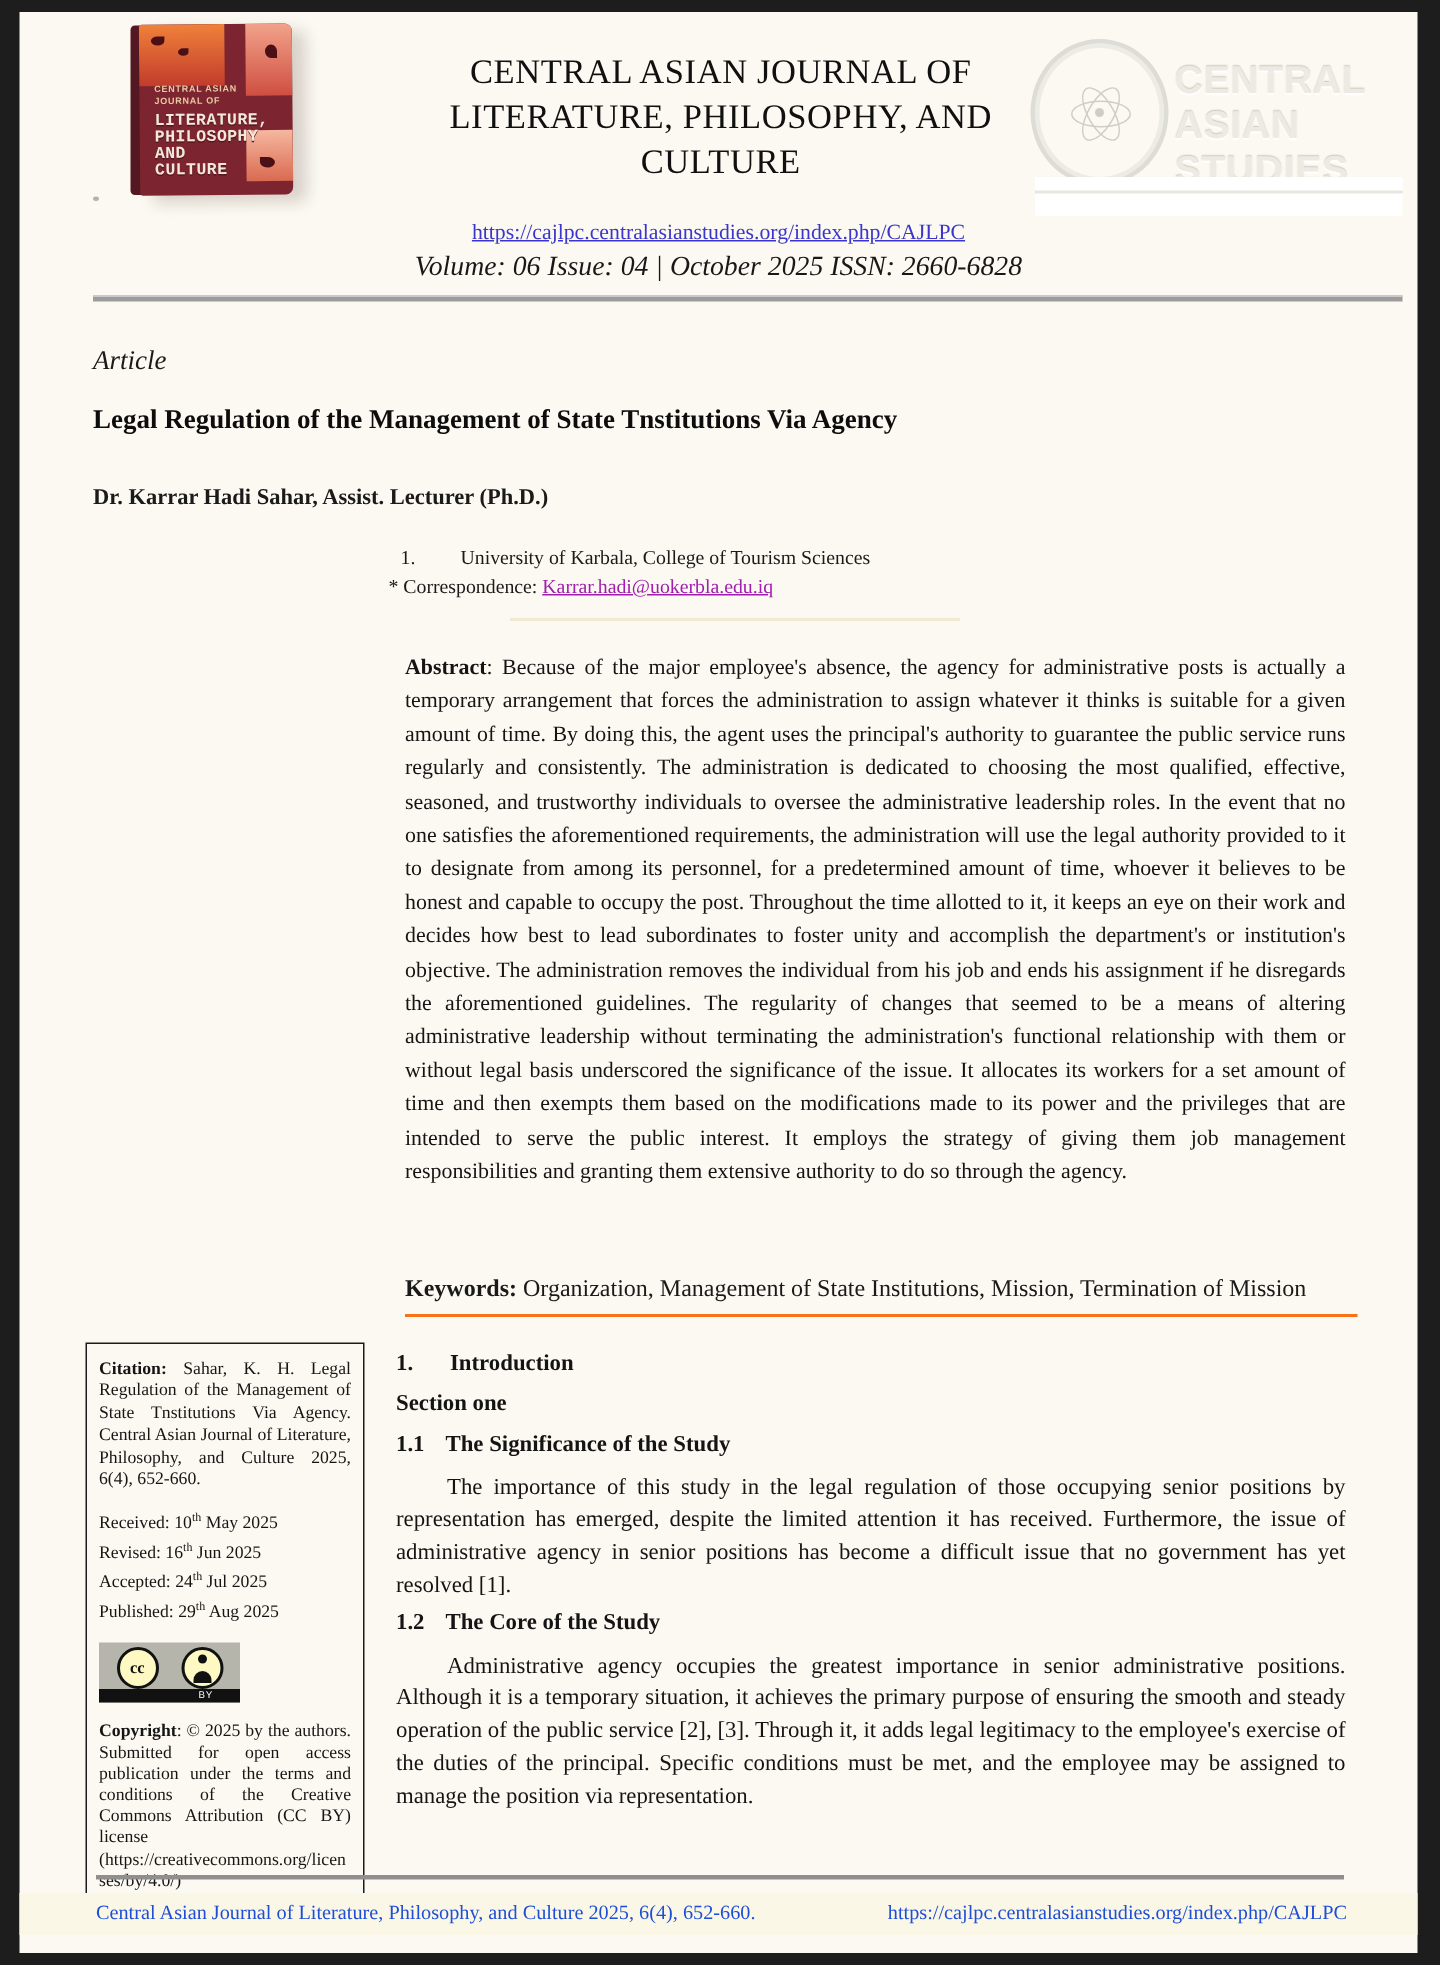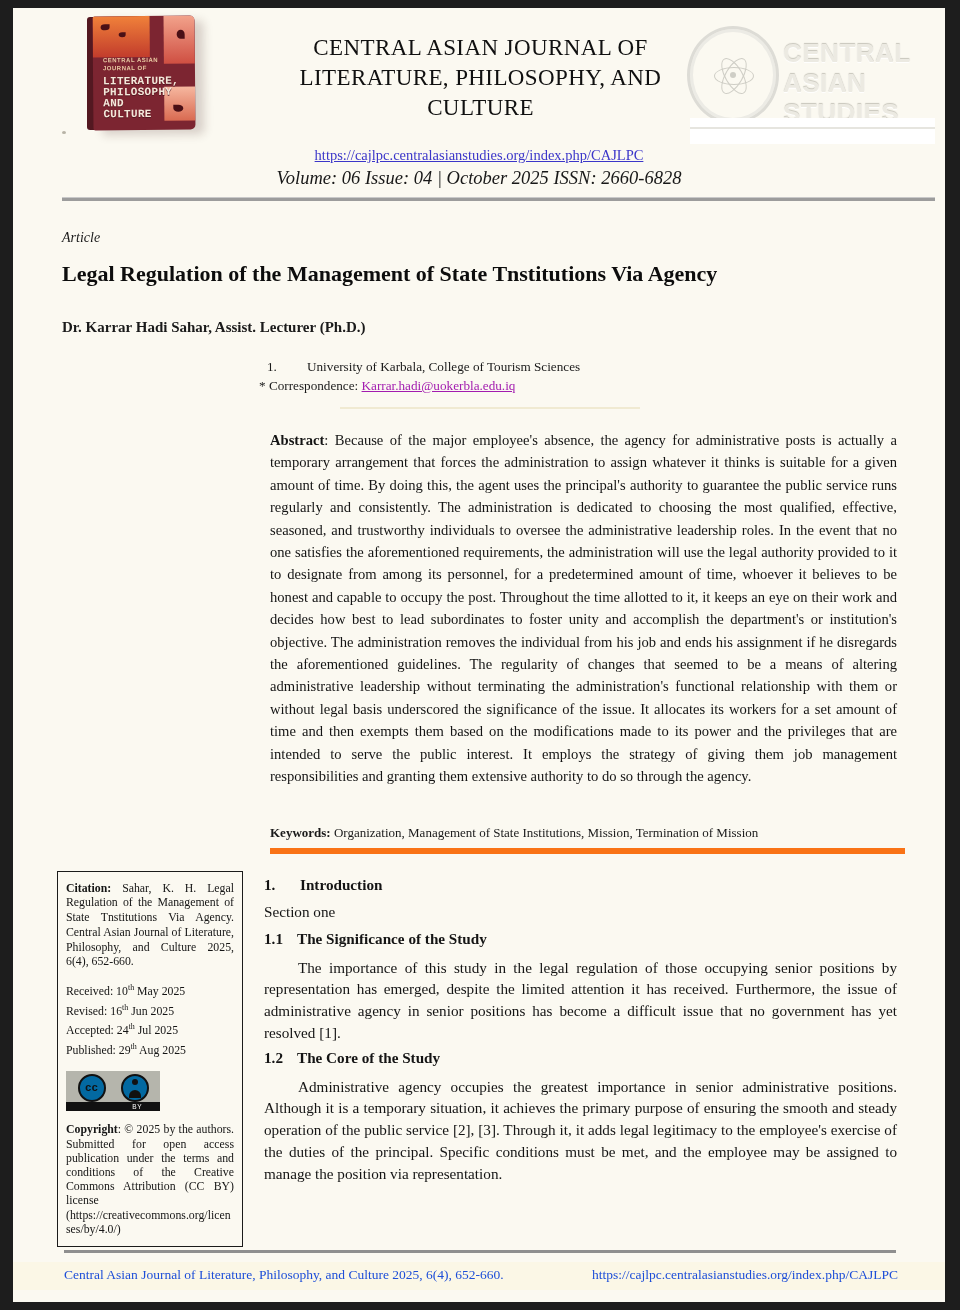--- a/index.html
+++ b/index.html
@@ -36,60 +36,60 @@
               text-shadow:0 1px 1px #fff,0 -1px 1px #c8c6bc;}
   .logo-strip{position:absolute;right:10px;top:110px;width:245px;height:26px;background:#ffffff;}
   .logo-strip-line{margin-top:9px;height:2px;background:#e6e5df;}
   .speck{position:absolute;left:49px;top:123px;width:4px;height:3px;background:#b7b3a6;border-radius:50%;}
   .url-line{position:absolute;left:0;right:0;top:139px;text-align:center;font-size:14.5px;}
   .url-line a{color:#3b36c9;text-decoration:underline;}
   .vol-line{position:absolute;left:0;right:0;top:160px;text-align:center;font-style:italic;font-size:18.5px;color:#181818;}
   .head-rule{position:absolute;left:49px;top:189px;width:873px;height:3px;background:#9c9c9c;border-top:1px solid #c9c9c9;}
 
   
-  .article-label{margin:29px 0 0 49px;font-style:italic;font-size:14px;}
-  .article-title{margin:7px 60px 0 49px;font-weight:bold;font-size:22px;line-height:42px;color:#0d0d0d;}
+  .article-label{margin:29px 0 0 49px;font-style:italic;font-size:18px;}
+  .article-title{margin:7px 60px 0 49px;font-weight:bold;font-size:18px;line-height:42px;color:#0d0d0d;}
   .author{margin:24px 0 0 49px;font-weight:bold;font-size:15px;}
   .affil{margin:22px 0 0 246px;font-size:13.2px;line-height:17px;}
   .affil-row{display:flex;}
   .affil-num{width:40px;padding-left:8px;}
   .corr-row{margin-top:2px;}
   .corr-row a{color:#a21caf;text-decoration:underline;}
   .faint-line{margin:13px 0 0 327px;width:300px;height:2px;background:#f0ead2;}
 
   
   .abstract{margin:20px 48px 0 257px;text-align:justify;font-size:14.6px;line-height:22.4px;color:#141414;}
   .abstract b{font-weight:bold;}
-  .keywords{margin:37px 0 0 257px;width:635px;padding-bottom:7px;border-bottom:6px solid #f97316;
-            font-size:13px;}
+  .keywords{margin:58px 0 0 257px;width:635px;padding-bottom:7px;border-bottom:2px solid #f97316;
+            font-size:16px;}
 
   
   .two-col{display:flex;margin:17px 48px 0 44px;gap:21px;align-items:flex-start;}
   .sidebar{width:186px;flex:none;}
   .cite-box{border:1.5px solid #1b1b1b;padding:9px 8px 10px 8px;font-size:11.8px;line-height:14.8px;
             text-align:justify;color:#151515;}
   .dates{margin-top:11px;line-height:15.6px;text-align:left;}
   .dates sup{font-size:8px;}
   .cc-badge{margin-top:13px;width:94px;height:40px;background:#b5b5ac;position:relative;
             display:flex;align-items:center;justify-content:space-around;padding:0 4px;box-sizing:border-box;}
   .cc-badge .bar{position:absolute;left:0;right:0;bottom:0;height:9px;background:#111;
                  color:#fff;font-family:"Liberation Sans",sans-serif;font-size:6.5px;line-height:9px;
                  text-align:right;padding-right:18px;box-sizing:border-box;letter-spacing:.5px;}
-  .circ{width:24px;height:24px;border:2.5px solid #111;border-radius:50%;background:#0369a1;
+  .circ{width:24px;height:24px;border:2.5px solid #111;border-radius:50%;background:#fef9c3;
         display:flex;align-items:center;justify-content:center;font-weight:bold;font-size:11px;
-        font-family:Liberation Mono, monospace;color:#111;margin-bottom:6px;position:relative;}
+        font-family:Liberation Serif, serif;color:#111;margin-bottom:6px;position:relative;}
   .person-head{width:6px;height:6px;background:#111;border-radius:50%;position:absolute;top:3px;}
   .person-body{width:12px;height:8px;background:#111;border-radius:6px 6px 0 0;position:absolute;bottom:2px;}
   .copyright{margin-top:11px;font-size:11.8px;line-height:14.2px;text-align:justify;word-break:break-word;}
 
   .maincol{flex:1;padding-top:5px;color:#141414;}
   .h-row{display:flex;font-weight:bold;font-size:15.2px;margin:0 0 9px 0;}
   .h-num{width:36px;flex:none;}
   .h-num.sub{width:33px;}
-  .sec-one{font-weight:normal;font-size:15.2px;margin:0 0 9px 0;}
+  .sec-one{font-weight:bold;font-size:15.2px;margin:0 0 9px 0;}
   .para{text-align:justify;font-size:15.2px;line-height:21.8px;text-indent:34px;margin:0 0 5px 0;}
 
   
   .footer{position:absolute;left:0;right:0;bottom:12px;}
   .f-rule{margin-left:51px;width:832px;height:3px;background:#8f8f8f;}
   .f-band{margin-top:9px;background:#fbf7e6;padding:5px 47px 7px 51px;display:flex;
           justify-content:space-between;font-size:13.5px;color:#1d4ed8;}
 </style>
 </head>
 <body>

